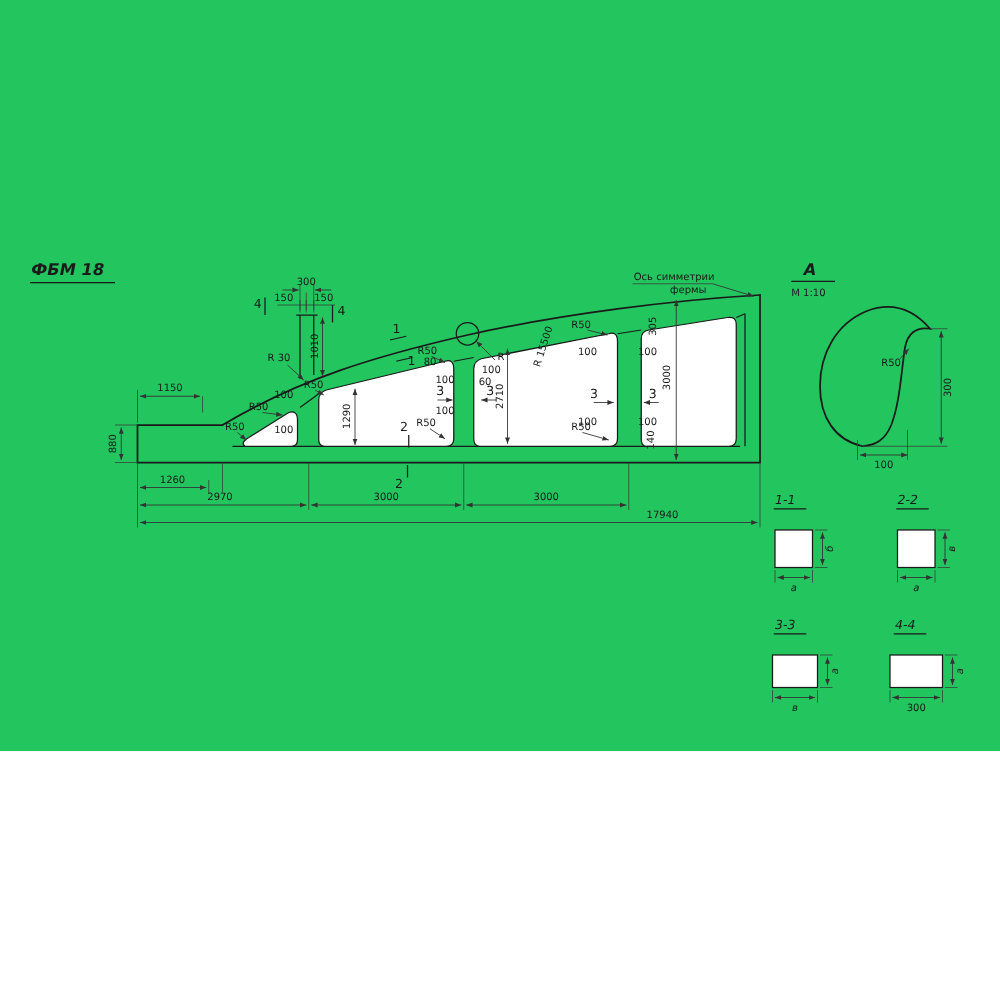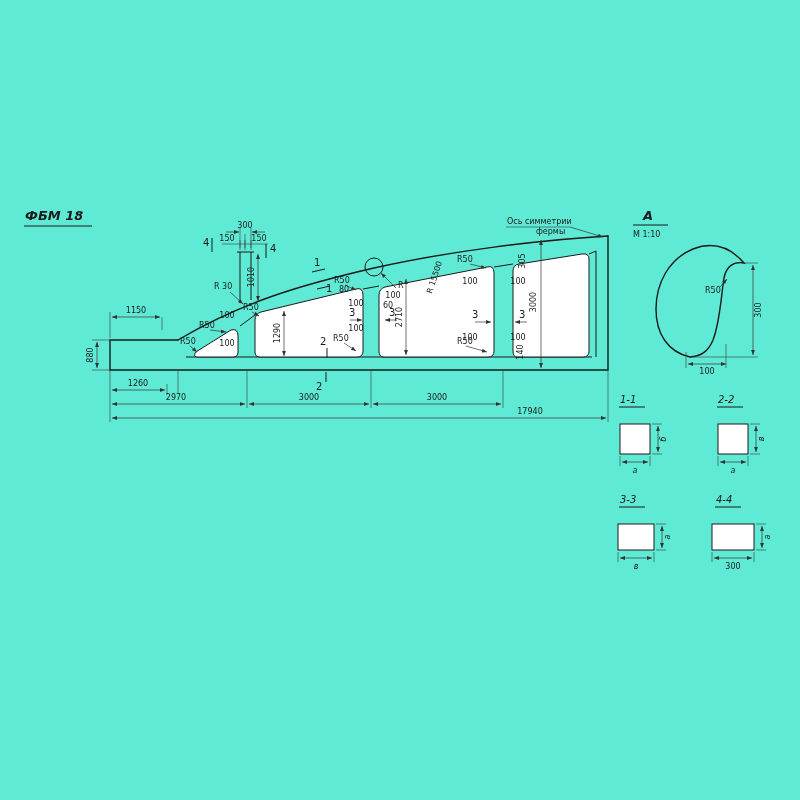--- a/index.html
+++ b/index.html
@@ -1,16 +1,16 @@
 <!DOCTYPE html>
 <html><head>
 <meta charset="utf-8">
 <style>
   html,body{margin:0;padding:0;background:#ffffff;}
-  .sheet{position:relative;width:800px;height:800px;background:#5eead4;overflow:hidden;}
+  .sheet{position:relative;width:800px;height:601px;background:#22c55e;overflow:hidden;}
   svg{position:absolute;left:0;top:0;}
   svg text{font-family:"DejaVu Sans",sans-serif;font-size:9px;fill:#1a1a1a;}
   .t13{font-size:13px;font-style:italic;font-weight:bold;}
   .t10{font-size:10px;}
   .t8{font-size:8px;}
   .it{font-style:italic;}
   .mid{text-anchor:middle;}
   .thick{stroke:#1a1a1a;stroke-width:1.4;fill:none;stroke-linecap:round;}
   .med{stroke:#1a1a1a;stroke-width:1;fill:none;}
   .thin{stroke:#3a3a3a;stroke-width:0.6;fill:none;}

